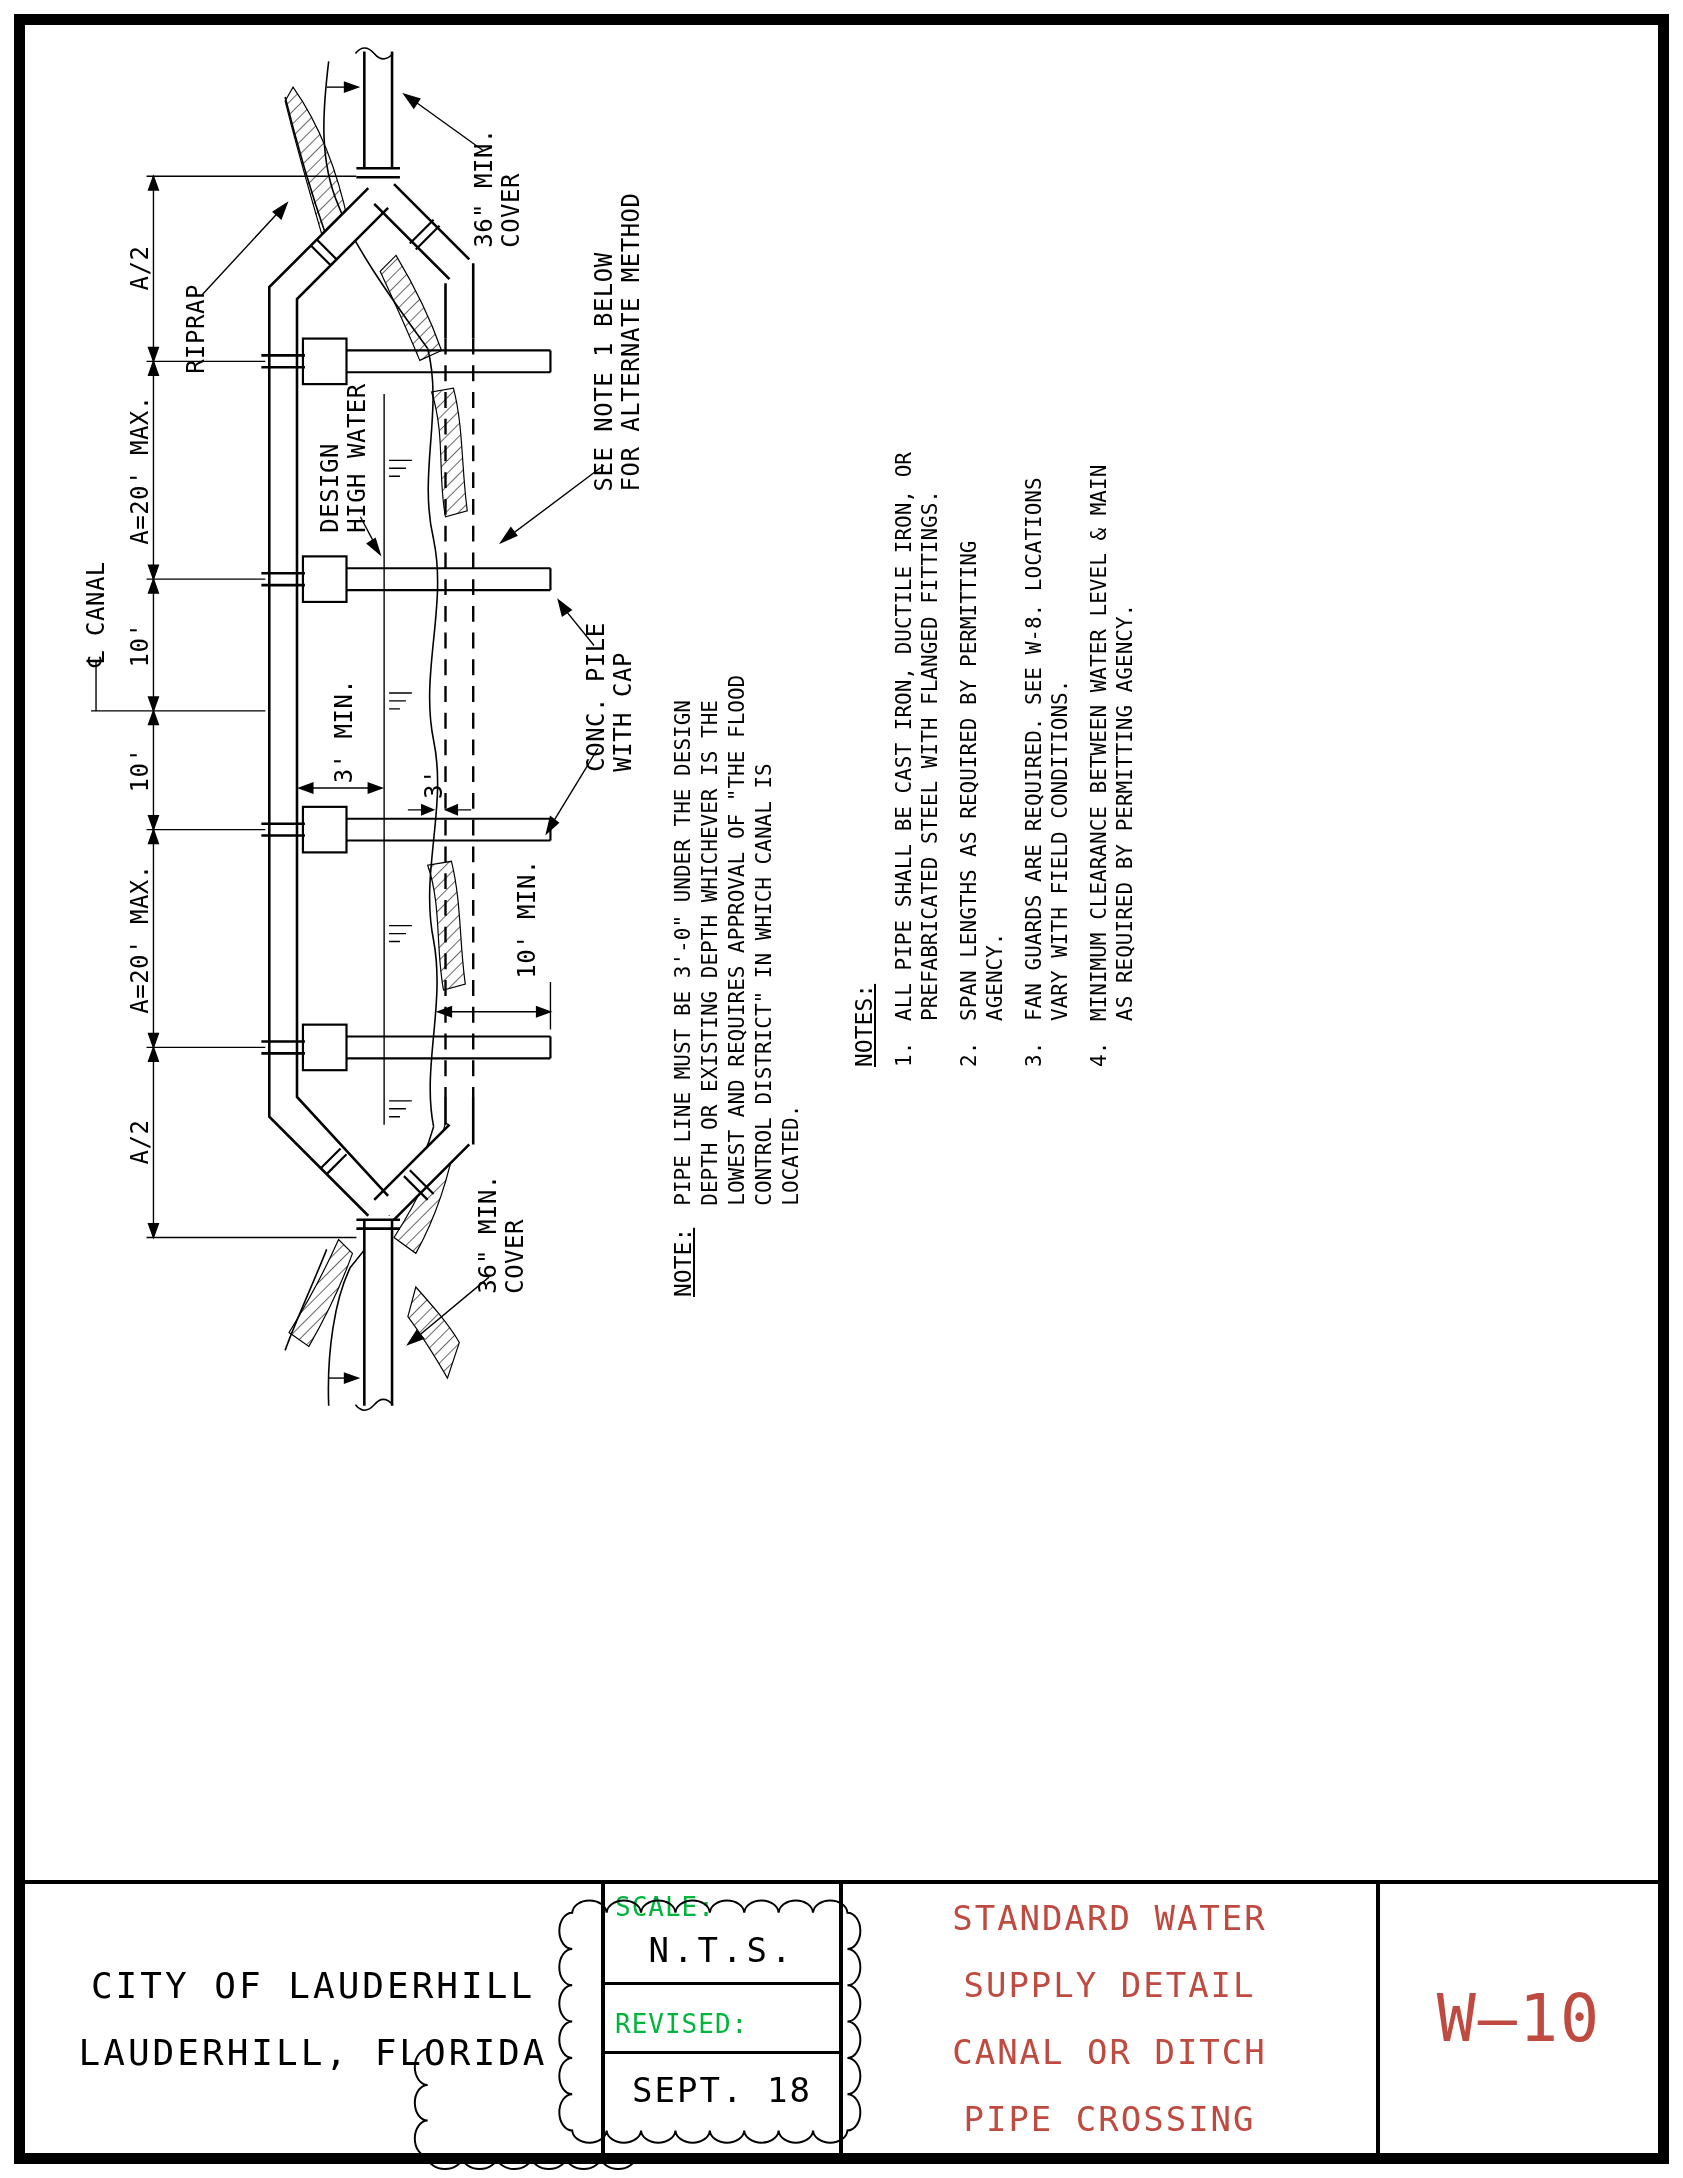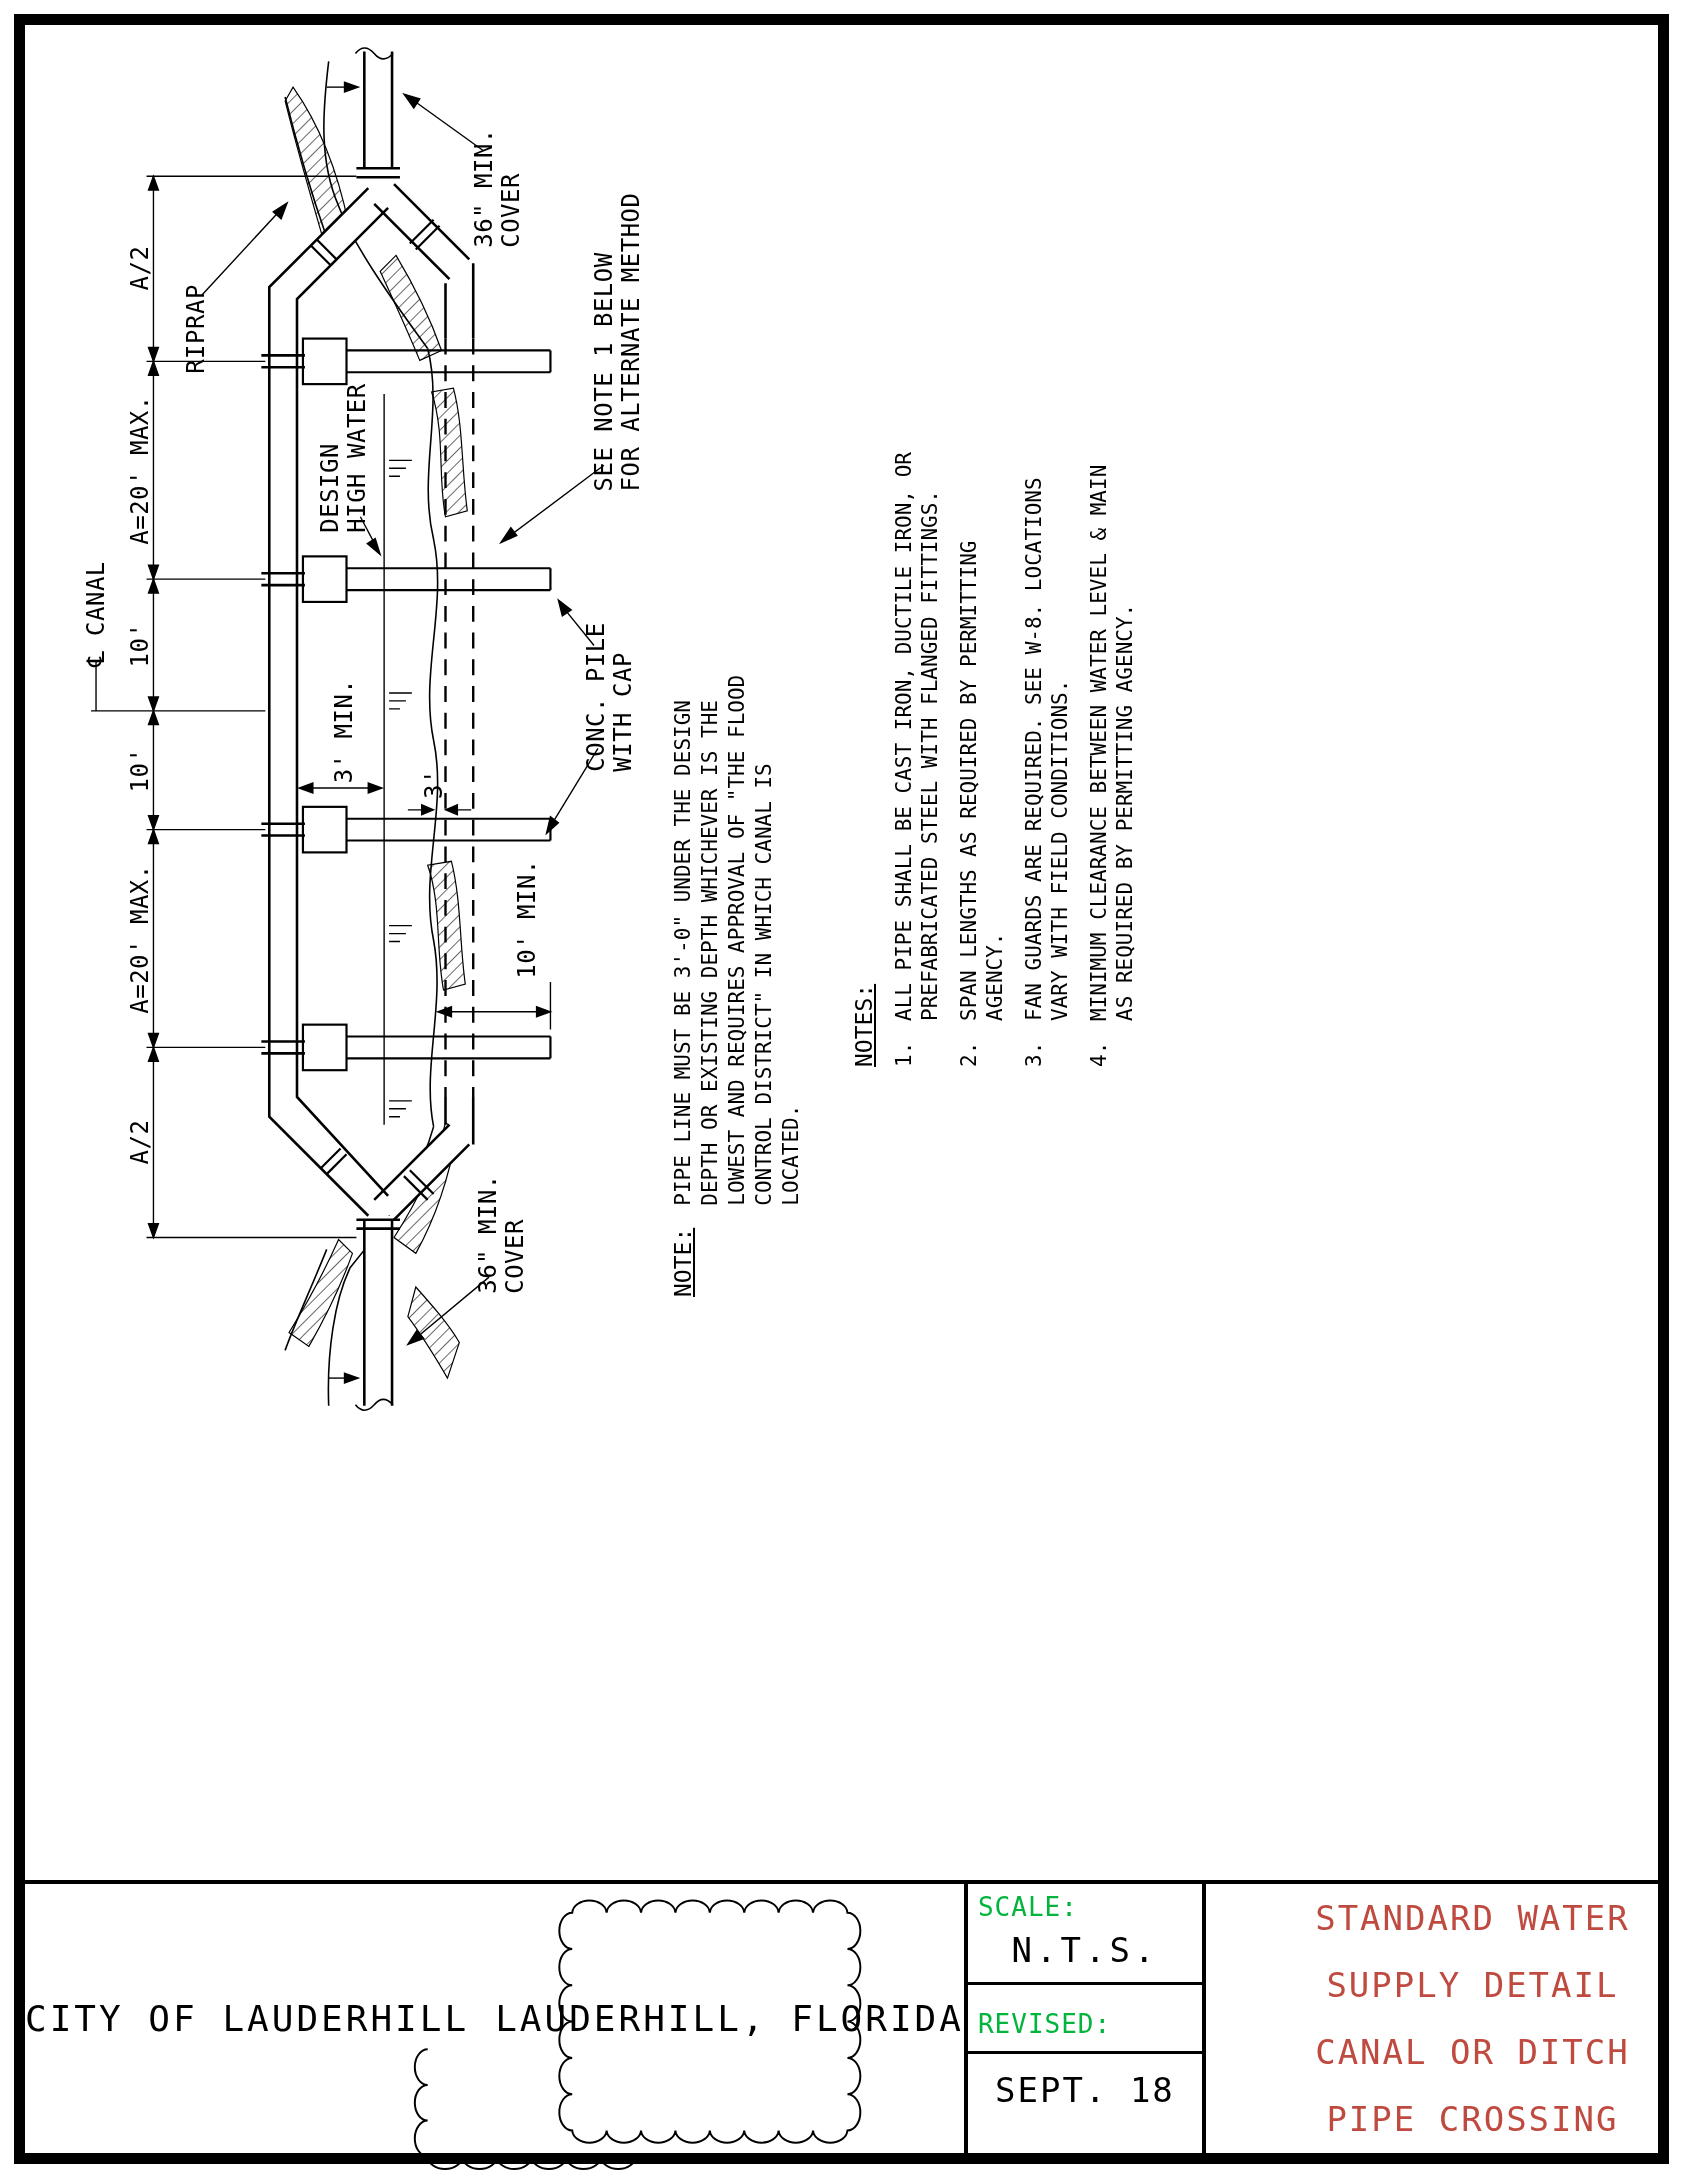--- a/index.html
+++ b/index.html
@@ -21,21 +21,21 @@
   .notes-block{left:668px;top:597px;width:653px;height:287px;}
   .notes-heading{font-size:23px;text-decoration:underline;margin-bottom:14px;}
   .note-item{display:flex;margin-bottom:13px;}
   .note-num{width:46px;font-size:21px;line-height:26px;}
   .note-text{width:579px;font-size:21px;line-height:26px;}
 
   
   .titleblock{position:absolute;left:25px;right:25px;bottom:25px;height:269px;
               border-top:4px solid #000;display:flex;z-index:3;background:transparent;}
   .tb-cell{box-sizing:border-box;}
-  .tb-org{flex:0 0 576px;display:flex;flex-direction:row;justify-content:center;
+  .tb-org{flex:0 0 576px;display:flex;flex-direction:column;justify-content:center;
           align-items:center;gap:26px;}
   .org-line{font-size:36px;letter-spacing:3px;white-space:nowrap;}
   .tb-scale{flex:0 0 238px;border-left:4px solid #000;display:flex;flex-direction:column;padding:8px 10px 10px;}
   .scale-label,.revised-label{font-size:26px;letter-spacing:1px;}
   .green{color:var(--green,#00b43c);}
   .red{color:var(--red,#bf4a40);}
   .scale-value{font-size:34px;letter-spacing:4px;text-align:center;margin:8px 0 12px;}
   .tb-divider{border-top:3px solid #000;margin:0 -10px;}
   .revised-label{margin-top:24px;}
   .tb-scale .tb-divider.second{margin-top:12px;}

